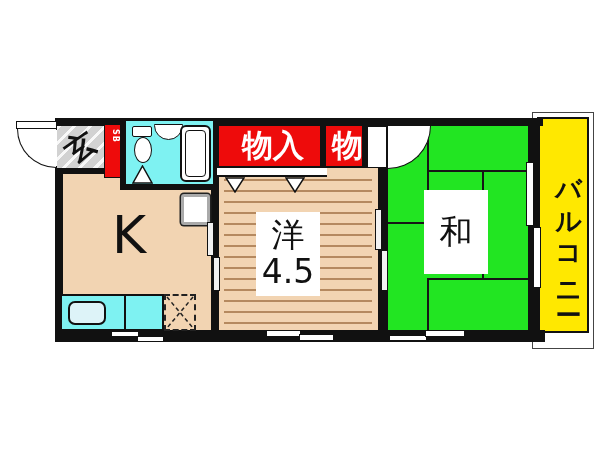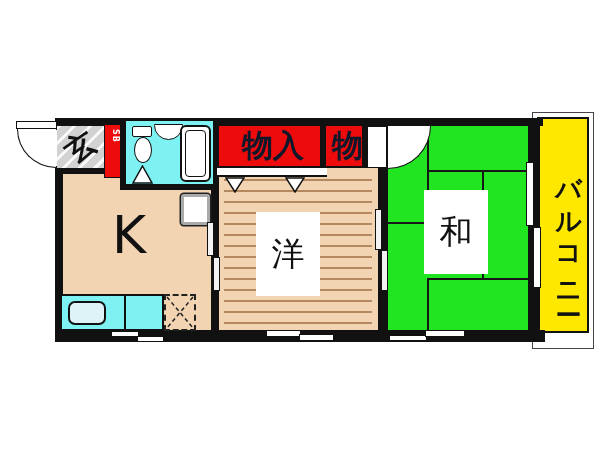--- a/index.html
+++ b/index.html
@@ -11,21 +11,21 @@
   .beige{background:var(--floor-beige,#f2d4b2);}
   .green{background:var(--tatami-green,#22e522);}
   .red{background:var(--closet-red,#ee0b0b);}
   .cyan{background:var(--bath-cyan,#7ef2f2);}
   .tatami-line{position:absolute;background:#161616;}
   .flooring{background:repeating-linear-gradient(to bottom,transparent 0 9px,var(--flooring-line,#b5895f) 9px 11px);}
   .white-box{background:#fff;border:1.5px solid #111;}
   .label-box{position:absolute;background:#fff;display:flex;flex-direction:column;
              align-items:center;justify-content:center;line-height:1.12;font-weight:500;}
   .closet-label{position:absolute;inset:0;display:flex;align-items:center;justify-content:center;
-                font-size:31px;font-weight:600;color:#0f172a;margin-left:7px;}
+                font-size:31px;font-weight:600;color:#ffffff;margin-left:7px;}
   .slide{position:absolute;background:#f2f2f2;border:1px solid #111;}
   .window{position:absolute;background:#fff;border:1px solid #111;}
   .vtext{writing-mode:vertical-rl;text-orientation:mixed;}
   .ent-gray{background:#d2d2d2;
             background-image:repeating-linear-gradient(135deg,rgba(255,255,255,.85) 0 3px,transparent 3px 11px);}
 </style>
 </head>
 <body>
 
 <div id="stage">
@@ -119,18 +119,19 @@
   <div class="abs" style="left:164px;top:294px;width:32px;height:37px;border:2px dashed #222;">
     <svg width="28" height="33" viewBox="0 0 28 33" style="display:block;">
       <line x1="1" y1="1" x2="27" y2="32" stroke="#222" stroke-width="1.5" stroke-dasharray="4 3"></line>
       <line x1="27" y1="1" x2="1" y2="32" stroke="#222" stroke-width="1.5" stroke-dasharray="4 3"></line>
     </svg>
   </div>
 
   <div class="abs" style="left:98px;top:205px;width:62px;height:60px;display:flex;align-items:center;justify-content:center;font-size:52px;font-weight:500;color:#111;">K</div>
   <div class="label-box" style="left:256px;top:212px;width:64px;height:84px;font-size:33px;">
     <span>洋</span>
+    <span>4.5</span>
   </div>
   <div class="label-box" style="left:424px;top:190px;width:64px;height:84px;font-size:33px;">
     <span>和</span>
   </div>
 
 </div>
 
 </body></html>

